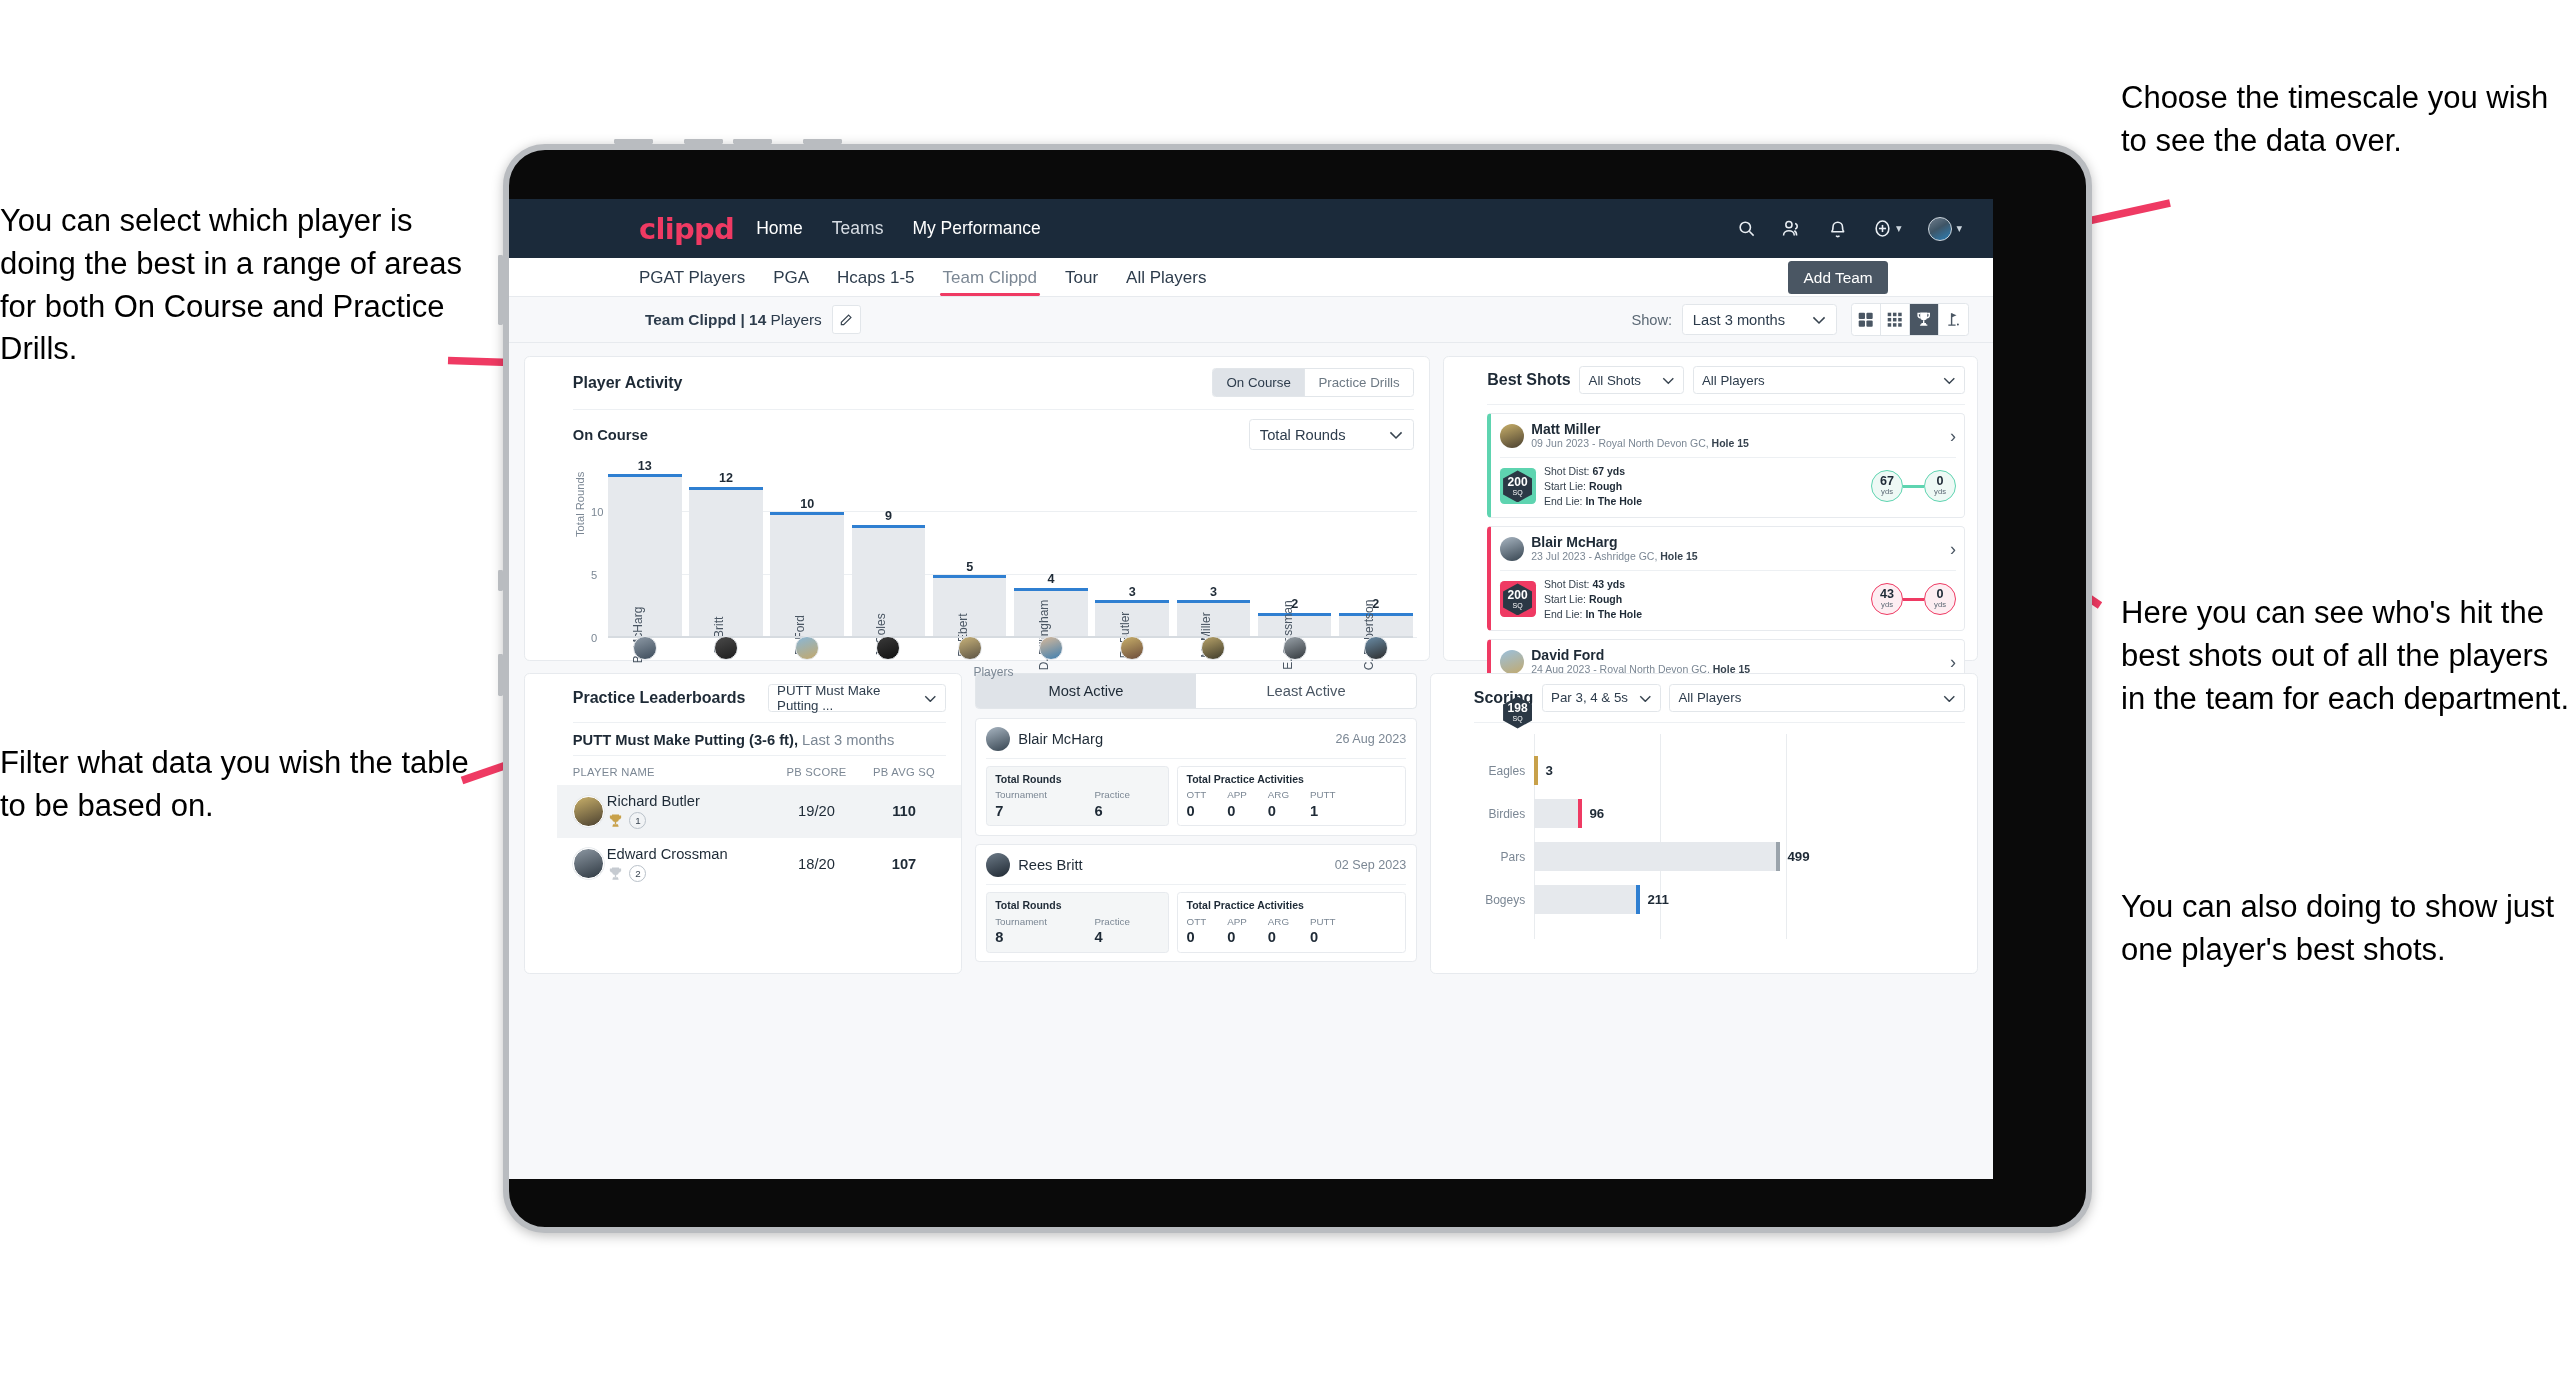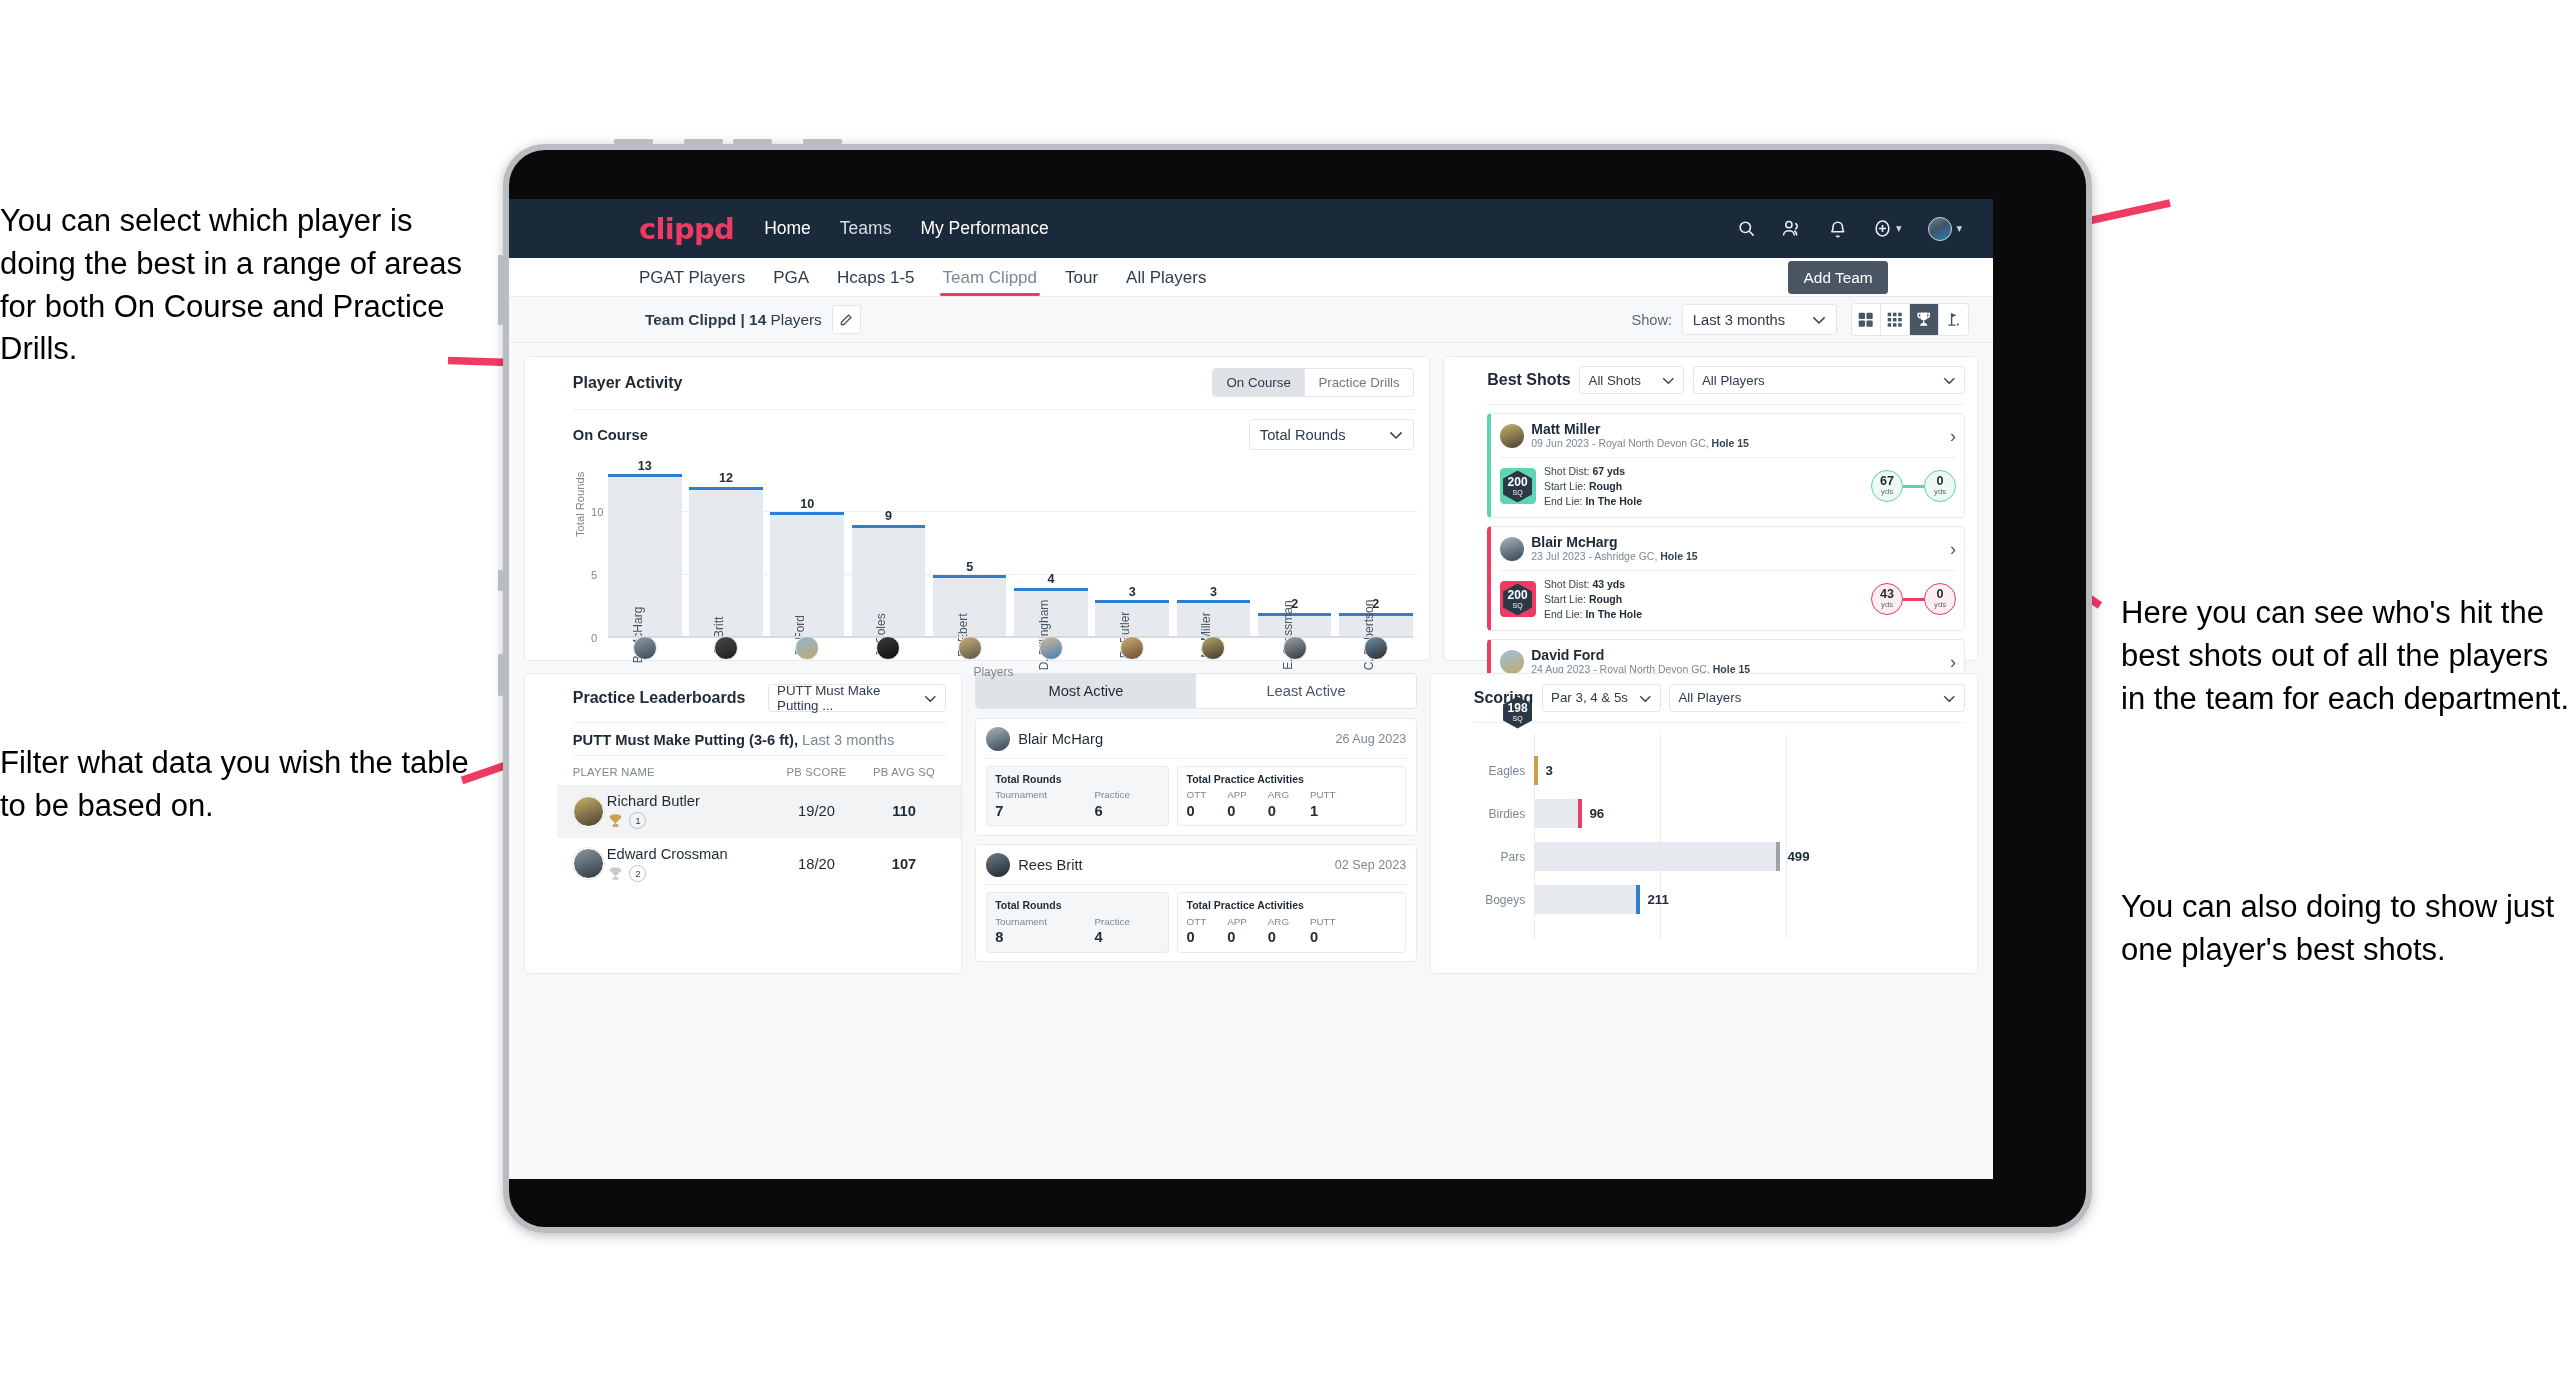--- a/index.html
+++ b/index.html
@@ -48,21 +48,21 @@
     overflow: hidden;
   }
 
   
   .topnav {
     height: 59px; background: #1b2a3a;
     display: flex; align-items: center; padding: 0 31px 0 0;
   }
   .brand {
     color: #ef3a63; font-size: 29px; font-weight: 700;
-    letter-spacing: -0.7px; margin-left: 130px; margin-right: 30px;
+    letter-spacing: -0.7px; margin-left: 130px; margin-right: 22px;
     font-family: "DejaVu Sans", sans-serif;
   }
   .navlink { color: #d7dde4; font-size: 17.5px; margin-right: 29px; white-space: nowrap; }
   .navlink.active { color: #ffffff; text-align: right; }
   .nav-spacer { flex: 1; }
   .navicons { display: flex; align-items: center; gap: 26.6px; }
   .navicon { color: #e9eef3; display: flex; align-items: center; }
   .caret-s { font-size: 11.2px; margin-left: 4.2px; color: #cdd6de; }
   .avatar-nav {
     width: 24px; height: 24px; border-radius: 50%;
@@ -230,20 +230,21 @@
   .scval { font-size: 13.3px; font-weight: 700; color: #1e2a36; margin-left: 9.8px; white-space: nowrap; }
   .vgrid { position: absolute; top: 4.2px; bottom: 0; width: 0.7px; background: #e9ecef; }
 </style>
 </head>
 <body>
 
 <div class="stage">
 
   <div class="callout" id="cal-left-top">You can select which player is doing the best in a range of areas for both On Course and Practice Drills.</div>
   <div class="callout" id="cal-left-bot">Filter what data you wish the table to be based on.</div>
+  <div class="callout" id="cal-right-top">Choose the timescale you wish to see the data over.</div>
   <div class="callout" id="cal-right-mid">Here you can see who's hit the best shots out of all the players in the team for each department.</div>
   <div class="callout" id="cal-right-bot">You can also doing to show just one player's best shots.</div>
 
   <svg class="arrows" viewBox="0 0 3680 1980">
     <defs>
       <marker id="ah" markerWidth="7" markerHeight="7" refX="3" refY="3.5" orient="auto">
         <path d="M0,0 L7,3.5 L0,7 z" fill="#ef3a63"></path>
       </marker>
     </defs>
     <path d="M640,515 L1875,555" stroke="#ef3a63" stroke-width="11" fill="none" marker-end="url(#ah)"></path>

